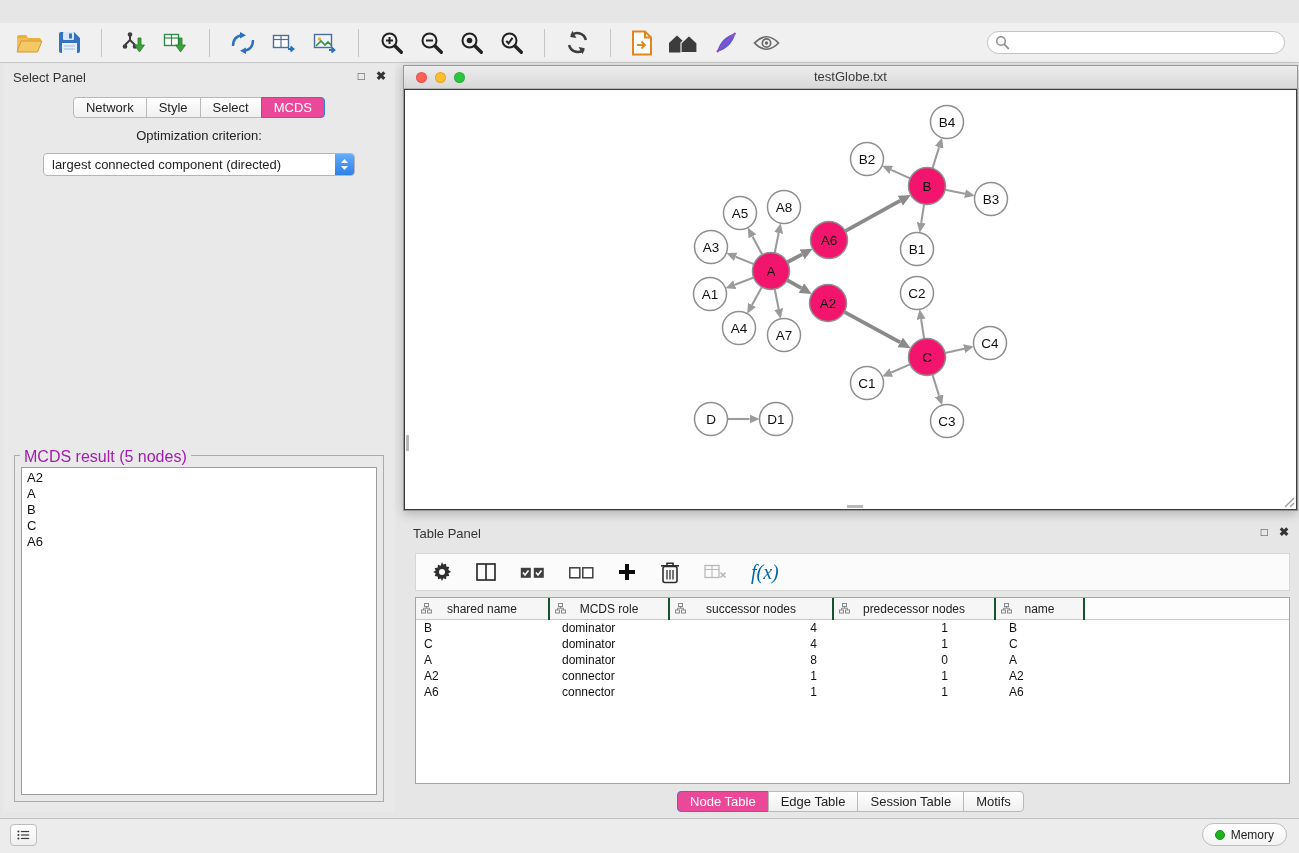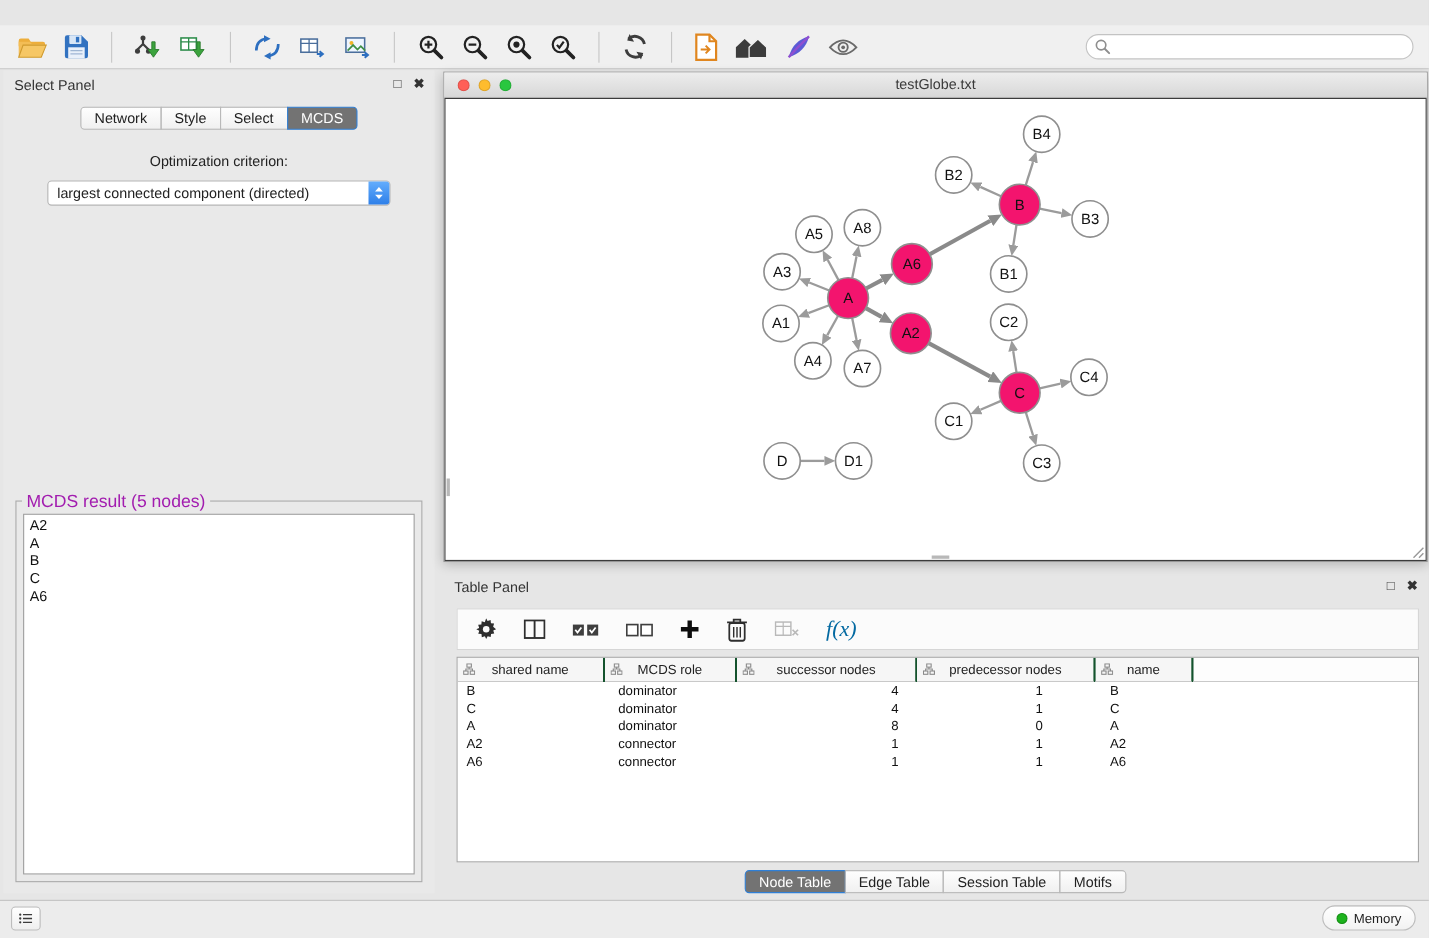--- a/index.html
+++ b/index.html
@@ -24,22 +24,22 @@
   
   .control-panel{position:absolute;left:3px;top:64px;width:392px;height:748px;background:#e9e9e9}
   .panel-hd{height:24px;position:relative;padding:6px 10px 0;color:#333;box-sizing:content-box}
   .winbtns{position:absolute;right:9px;top:5px;display:flex;gap:11px;align-items:center}
   .wbtn{font-size:12px;color:#444;line-height:14px;cursor:default}
   .wbtn.close{font-weight:bold;color:#333}
   .tabs-row{display:flex;justify-content:center;margin-top:3px}
   .tab{border:1px solid #b9b9b9;background:linear-gradient(#fefefe,#f0f0f0);padding:2px 12px;font-size:13px;margin-left:-1px;color:#222;white-space:nowrap}
   .tab:first-child{border-radius:4px 0 0 4px;margin-left:0}
   .tab:last-child{border-radius:0 4px 4px 0}
-  .tab.active{background:#737373;border-color:#2f7fd6;color:#fff}
-  .opt-label{text-align:center;margin-top:21px}
+  .tab.active{background:#ec4899;border-color:#2f7fd6;color:#fff}
+  .opt-label{text-align:center;margin-top:10px}
   .dropdown{margin:10px auto 0;width:312px;height:23px;border:1px solid #b5b5b5;border-radius:4px;background:#fff;display:flex;align-items:center;box-sizing:border-box}
   .dd-text{flex:1;padding:0 8px;white-space:nowrap;overflow:hidden;font-size:13px}
   .dd-btn{width:19px;align-self:stretch;background:linear-gradient(#63adfd,#2e7fe8);border-radius:0 3px 3px 0;display:flex;align-items:center;justify-content:center}
   .cp-buttons{display:flex;justify-content:center;gap:13px;margin-top:13px}
   .btn{border:1px solid #b5b5b5;background:linear-gradient(#ffffff,#f1f1f1);border-radius:4px;padding:2px 14px;font:13px "Liberation Sans",sans-serif;color:#222}
   .groupbox{position:absolute;left:11px;top:391px;width:368px;height:345px;border:1px solid #ababab}
   .legend{position:absolute;top:-8px;left:5px;background:#e9e9e9;padding:0 4px;font-size:16px;color:#a21caf}
   .result-list{position:absolute;left:6px;top:11px;right:6px;bottom:6px;background:#fff;border:1px solid #9c9c9c;overflow:hidden;padding:2px 0}
   .result-item{font-size:13px;line-height:16px;padding:0 5px;color:#111}
 

